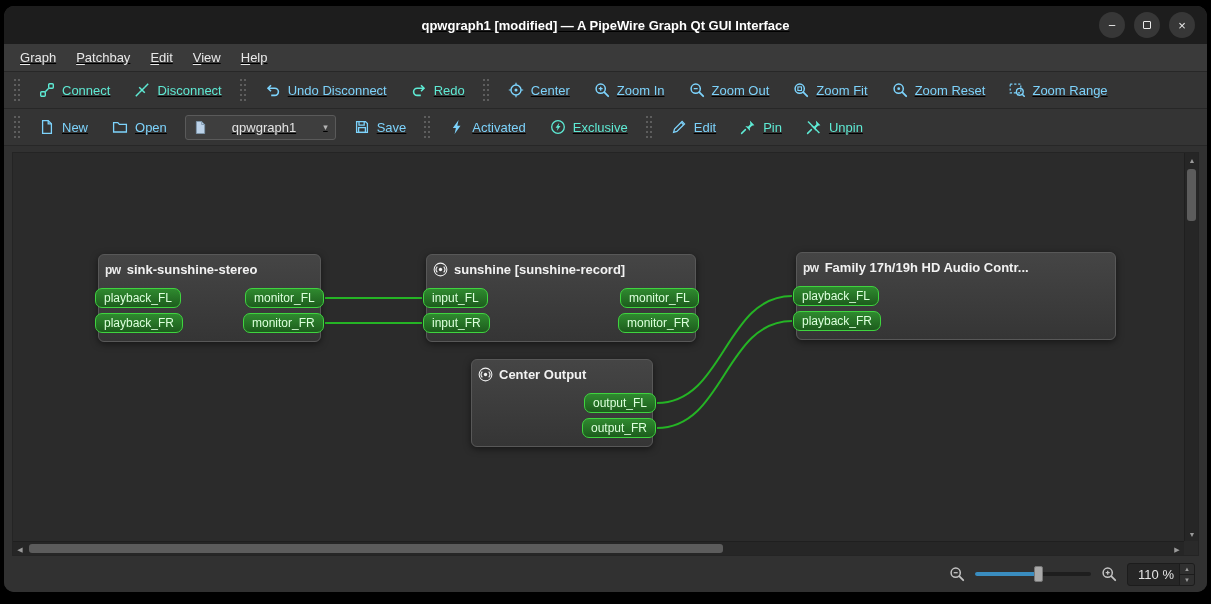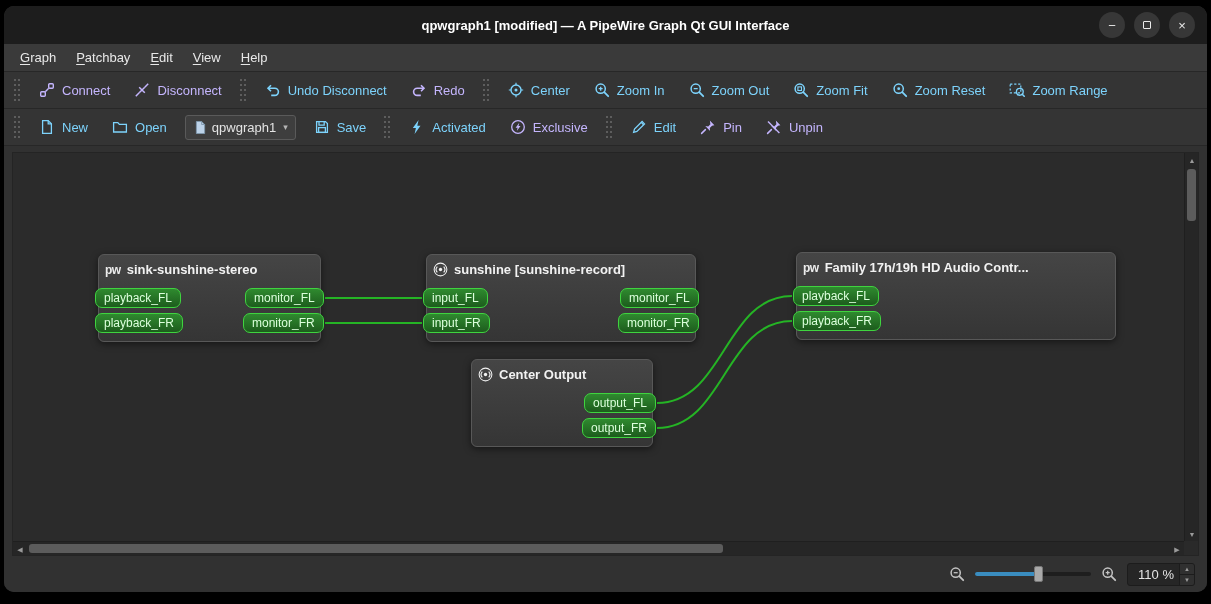--- a/index.html
+++ b/index.html
@@ -1,20 +1,20 @@
 <!DOCTYPE html>
 <html style="--edge: #25b425; --port-border: #3fd43f; --port-bg1: #2f8a2f; --port-bg2: #1d5c1d; --port-text: #dcffdc; --accent: #3a8dc0;"><head>
 <meta charset="utf-8">
 <style>
   html,body { margin:0; padding:0; background:#000; width:1211px; height:604px; overflow:hidden;
               font-family:"Liberation Sans", sans-serif; -webkit-font-smoothing:antialiased; }
   * { box-sizing:border-box; }
 
   .window { position:absolute; left:4px; top:6px; width:1203px; height:586px;
-            background:#313131; border-radius:10px; overflow:hidden; box-shadow:0 0 0 1px #000; }
+            background:#313131; border-radius:10px; overflow:hidden; box-shadow:0 0 0 1px #000;text-decoration:underline; }
 
   
   .titlebar { position:relative; height:38px; background:#1d1d1d; display:flex; align-items:center; justify-content:center; }
   .title-text { color:#ffffff; font-size:13px; font-weight:bold; }
   .win-controls { position:absolute; right:12px; top:0; height:38px; display:flex; align-items:center; gap:9px; }
   .win-btn { width:26px; height:26px; border-radius:50%; background:#373737; color:#eaeaea;
              display:flex; align-items:center; justify-content:center; font-size:13px; line-height:1; }
   .win-btn .sq { width:8px; height:8px; border:1px solid #eaeaea; border-radius:1px; display:block; }
 
   
@@ -22,24 +22,24 @@
   .menu-item { color:#e8e8e8; font-size:13px; padding:11px 10px; display:flex; align-items:center; }
   .menu-item .u { text-decoration:underline; text-underline-offset:2px; }
 
   
   .toolbar { height:37px; background:#343434; border-bottom:1px solid #272727; display:flex; align-items:center; padding:0 4px; }
   .tb-handle { width:9px; height:22px; margin:0 5px;
                background-image:repeating-linear-gradient(to bottom,#5d5d5d 0 2px,transparent 2px 5px),
                                 repeating-linear-gradient(to bottom,#5d5d5d 0 2px,transparent 2px 5px);
                background-size:2px 100%,2px 100%; background-position:1px 0,5px 0; background-repeat:no-repeat; }
   .tbtn { display:flex; align-items:center; gap:7px; padding:6px 10px; margin:0 2px; color:#7dd3fc; font-size:13px; border-radius:3px; white-space:nowrap; }
-  .tbtn.disabled { color:#c4b5fd; }
+  .tbtn.disabled { color:#5eead4; }
   .icon { display:inline-flex; align-items:center; justify-content:center; }
   .icon svg { display:block; }
-  .combo { display:flex; align-items:center; gap:4px; margin:0 6px; padding:4px 7px; background:#3e3e3e;
+  .combo { display:flex; align-items:center; gap:24px; margin:0 6px; padding:4px 7px; background:#3e3e3e;
            border:1px solid #5a5a5a; border-radius:3px; color:#e3e3e3; font-size:13px; }
   .combo-arrow { color:#b5b5b5; font-size:9px; margin-left:3px; }
 
   
   .main { position:absolute; left:8px; right:8px; top:146px; bottom:36px; border:1px solid #242424; background:#2b2b2b; }
   .canvas { position:absolute; left:0; top:0; right:14px; bottom:14px; background:#2b2b2b; overflow:hidden; }
   .edges-layer { position:absolute; left:0; top:0; width:100%; height:100%; }
   .edge { fill:none; stroke:var(--edge,#25b425); stroke-width:2; }
 
   .node { position:absolute; background:linear-gradient(#454545,#353535); border:1px solid #585858;

